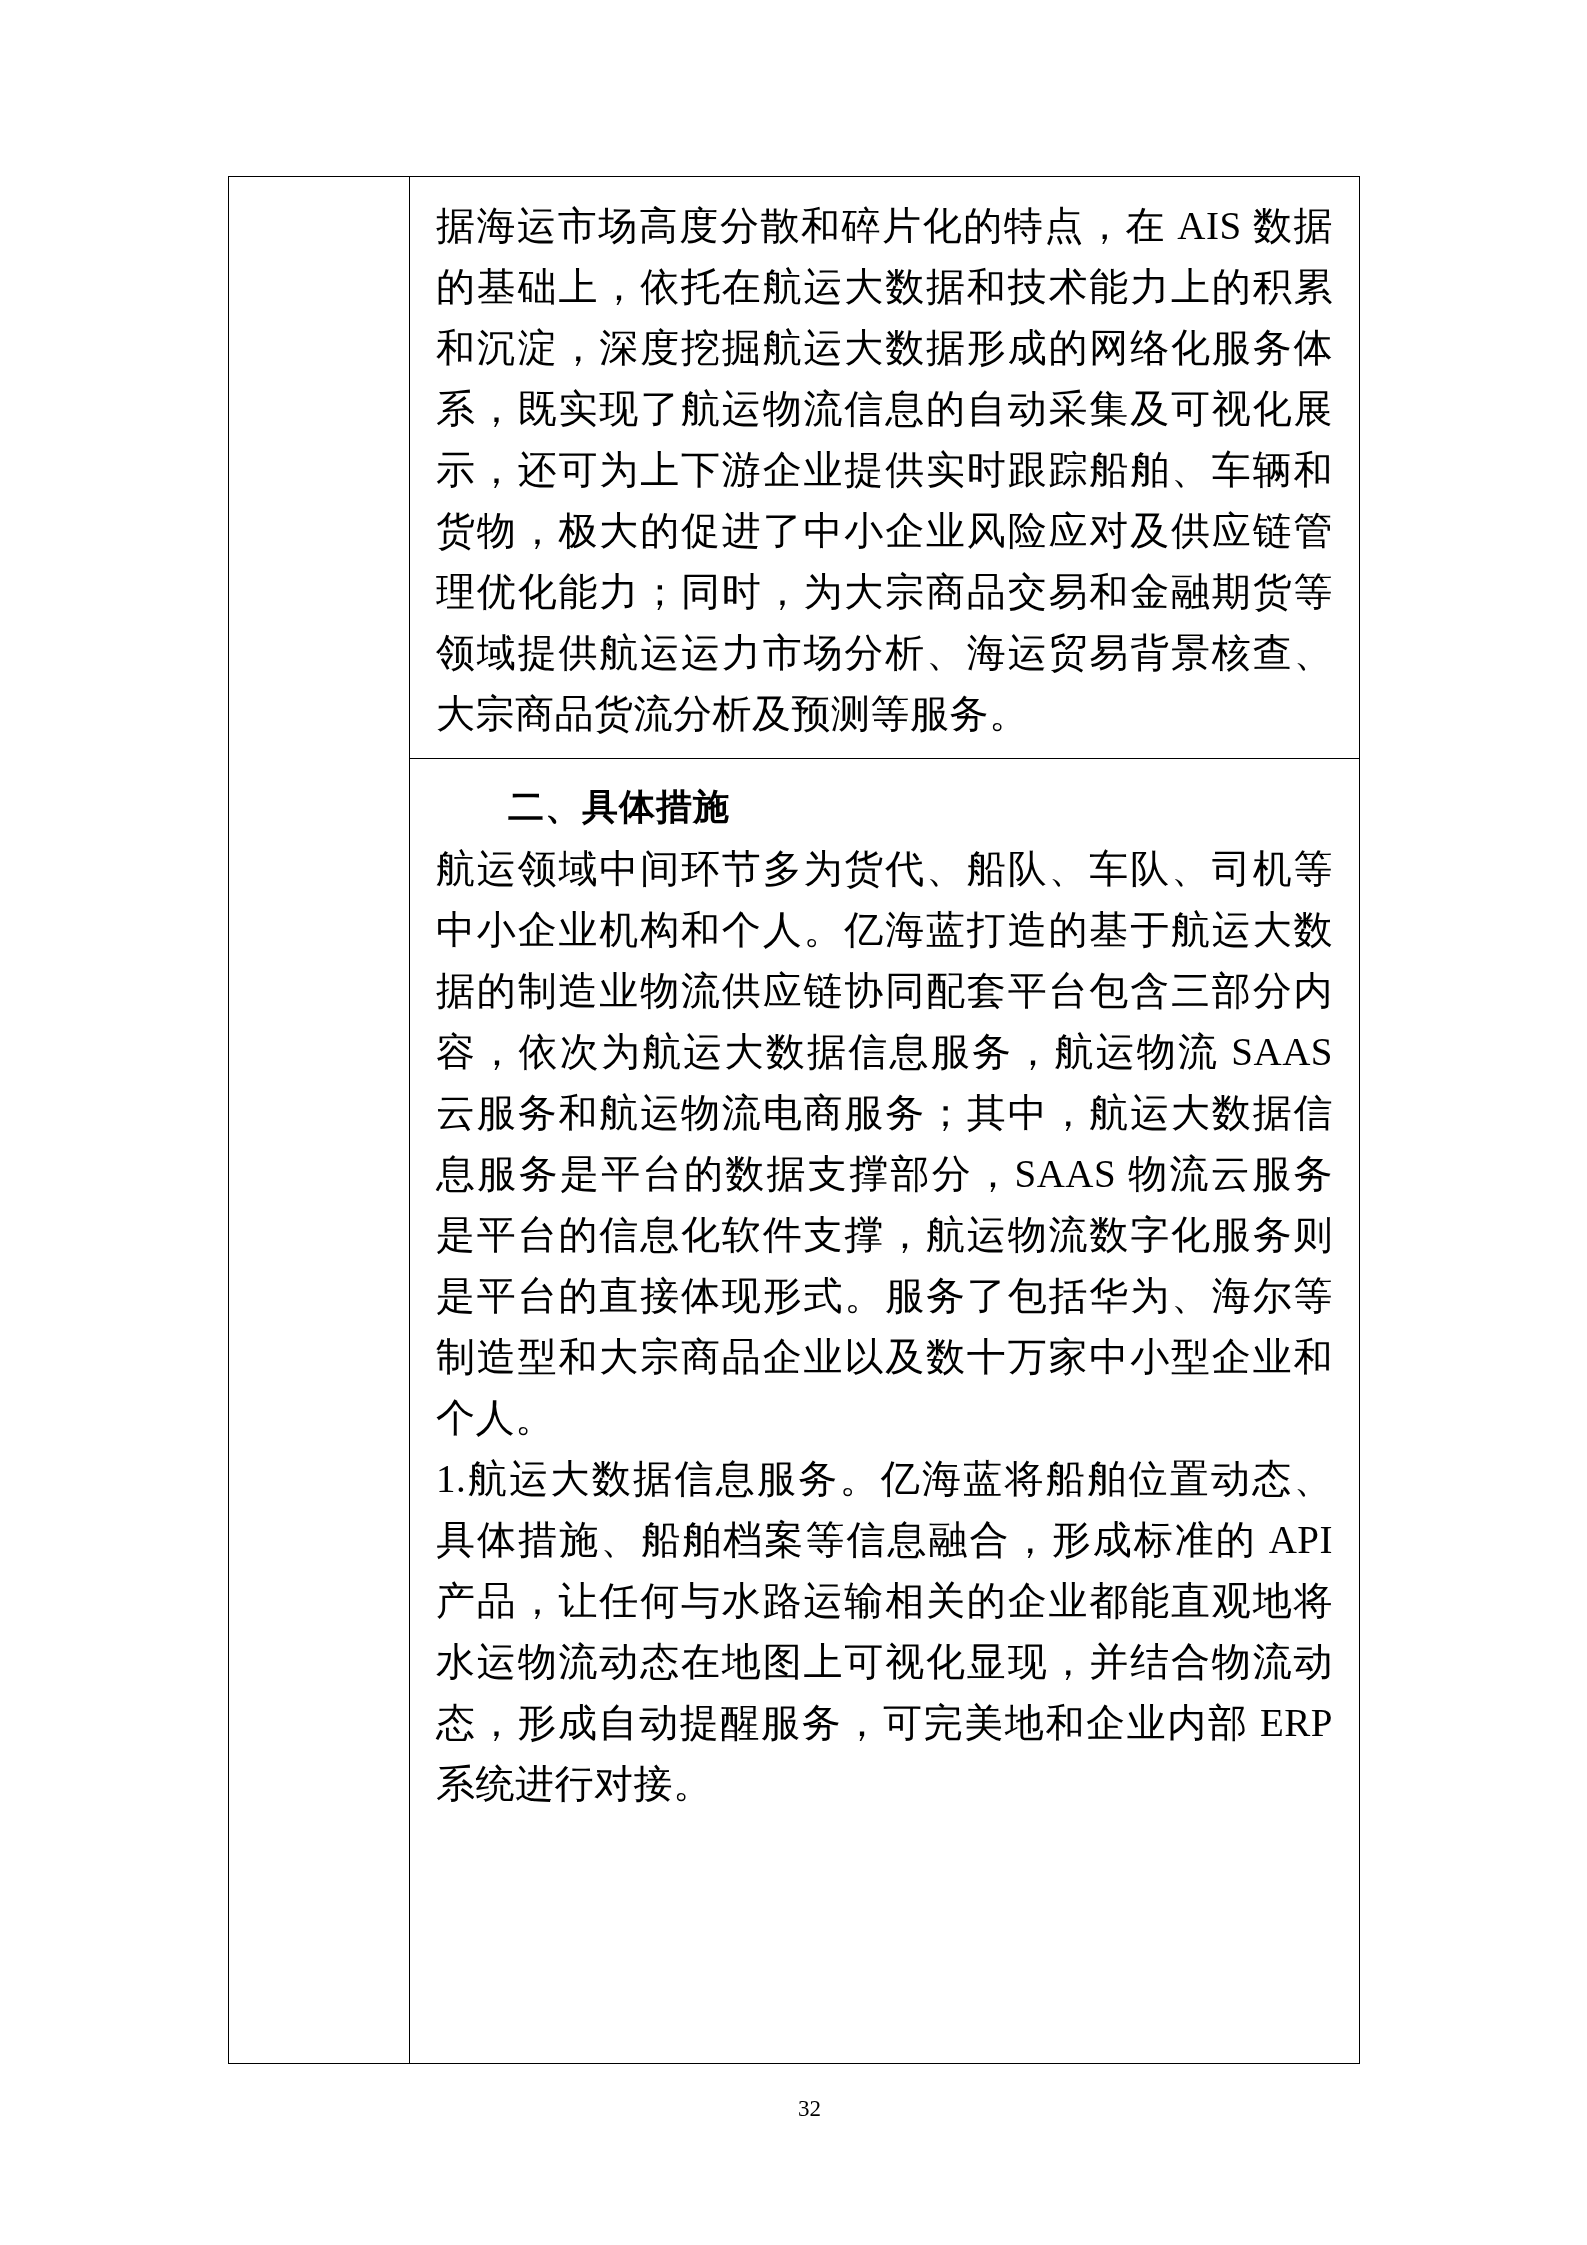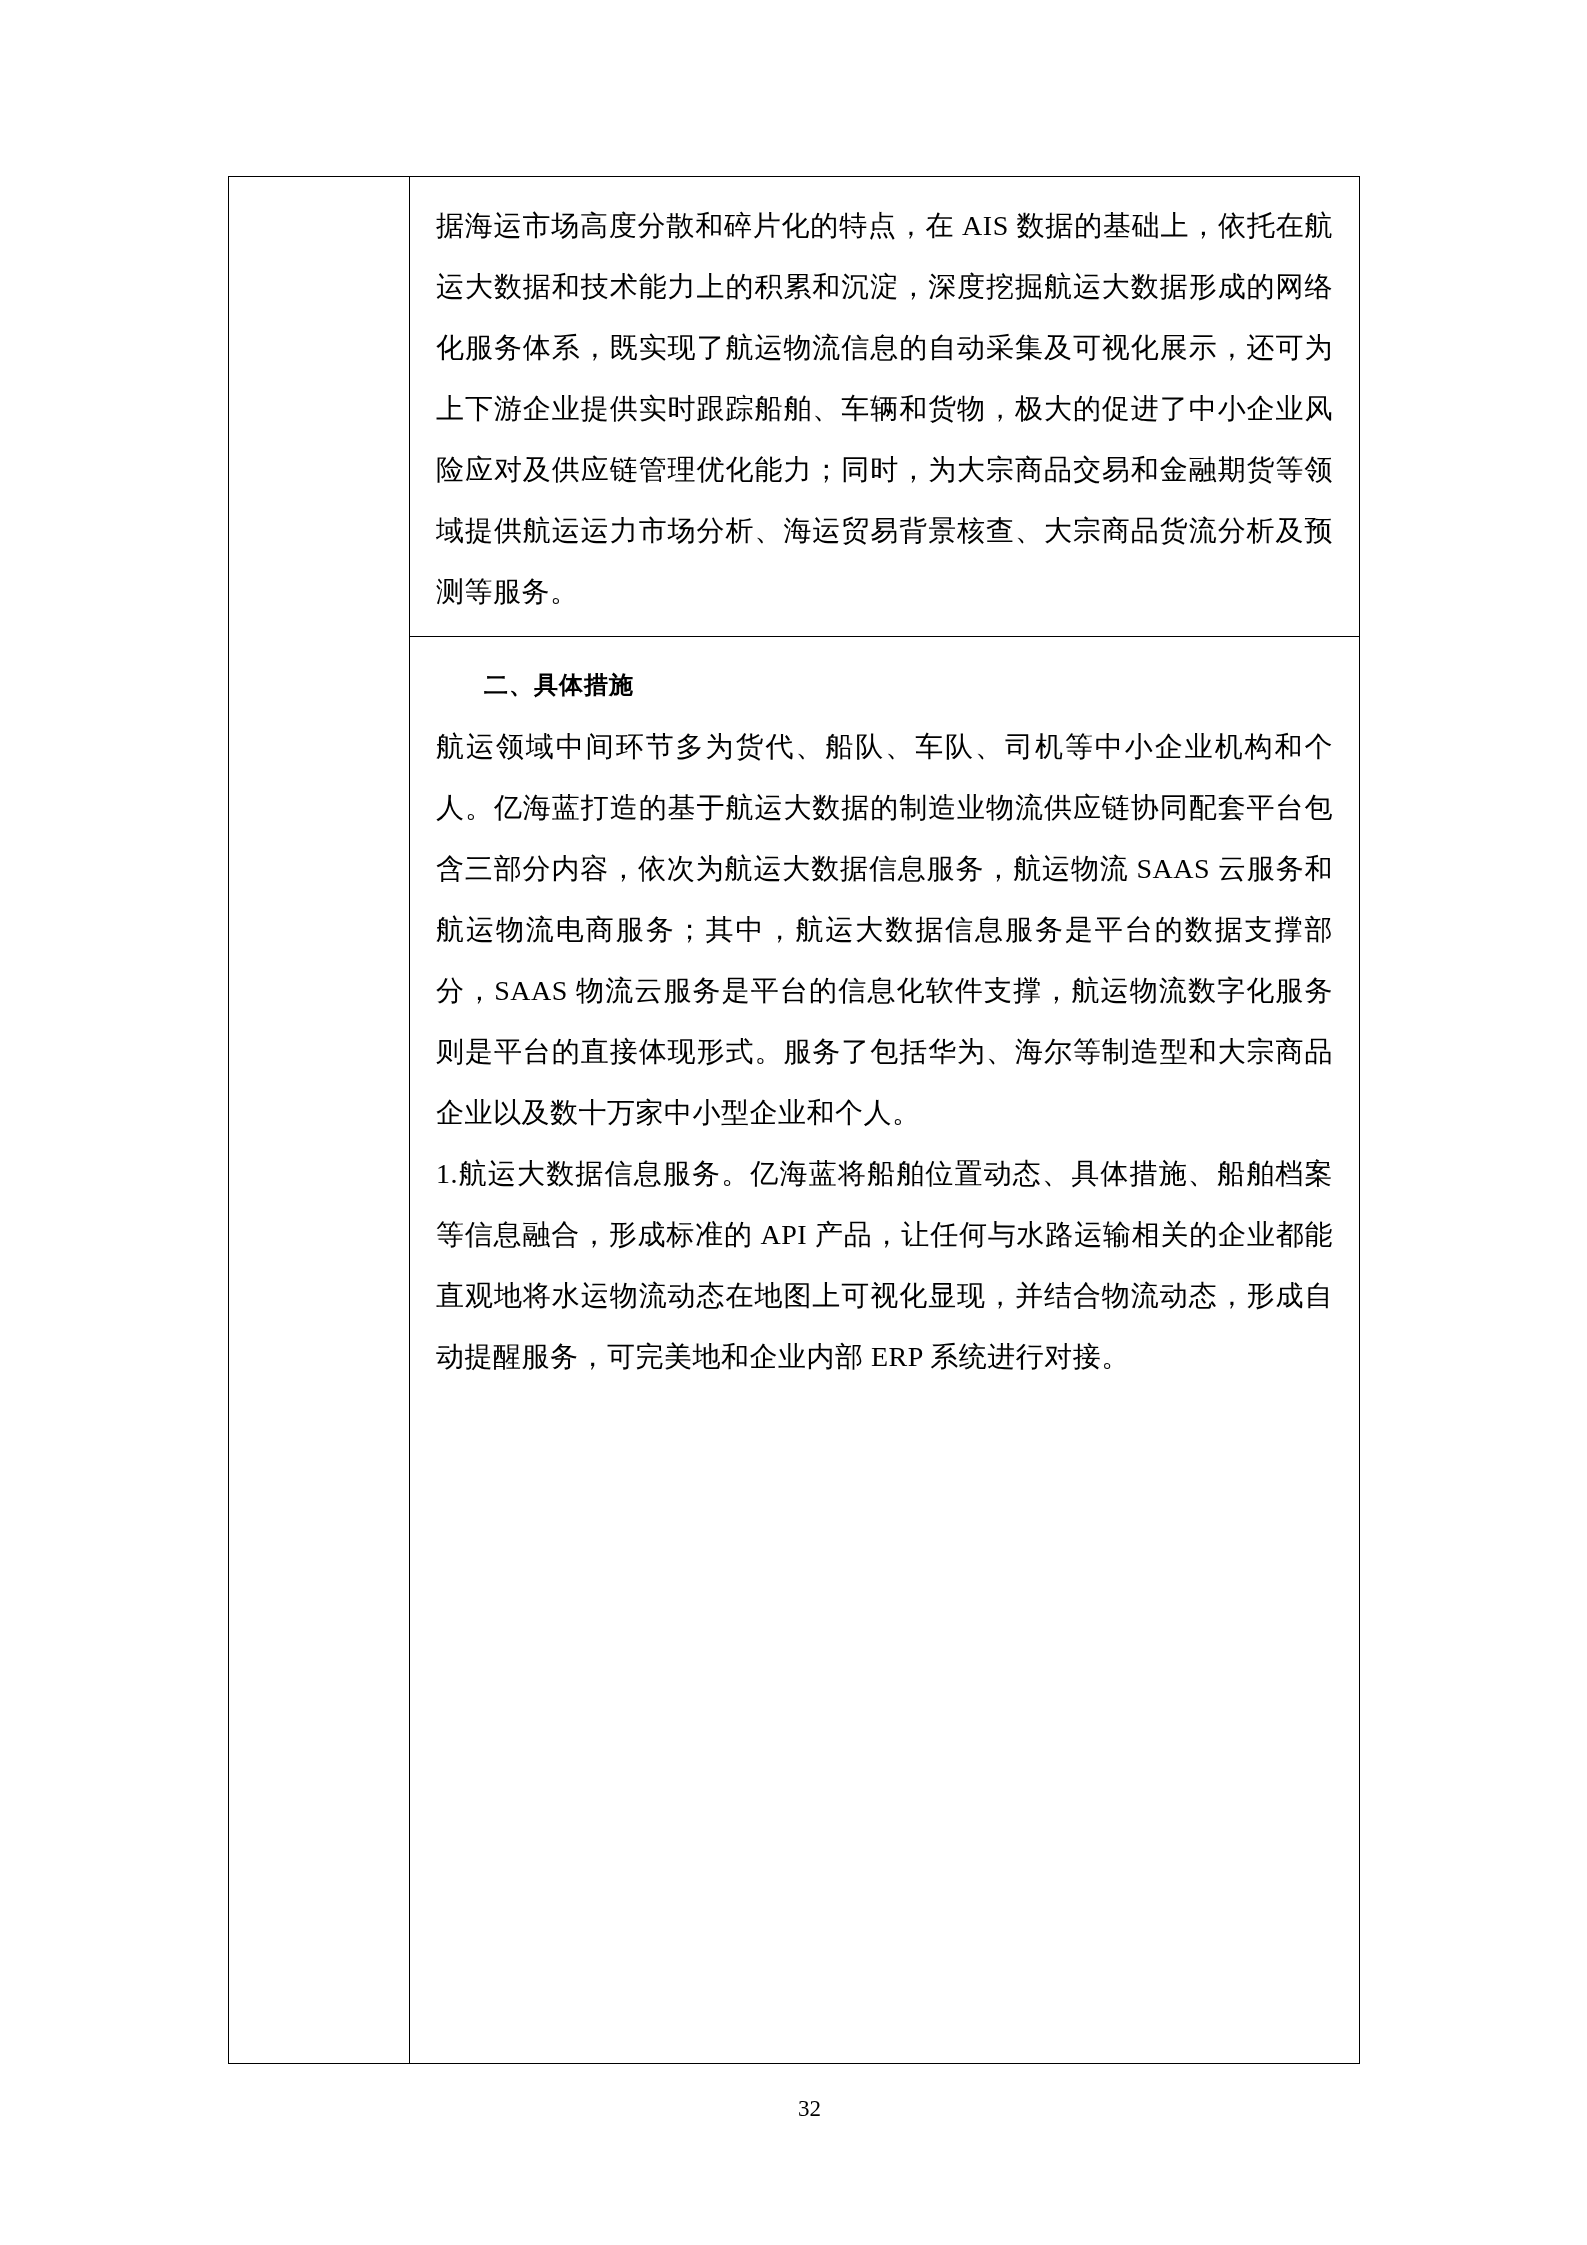--- a/index.html
+++ b/index.html
@@ -45,32 +45,32 @@
   }
   .cell {
     box-sizing: border-box;
     padding: 18px 26px 14px 26px;
   }
   .cell-top {
     border-bottom: 1.5px solid #000000;
   }
   p.para {
     margin: 0;
-    font-size: 28px;
+    font-size: 39px;
     line-height: 61px;
     text-align: justify;
     text-justify: inter-ideograph;
     letter-spacing: 0.5px;
   }
   p.para + p.para {
     margin-top: 0px;
   }
   .heading {
     margin: 0;
-    font-size: 24px;
+    font-size: 36px;
     line-height: 61px;
     font-weight: bold;
     text-indent: 2em;
     letter-spacing: 1px;
   }
   .bold-lead {
     font-weight: normal;
   }
   .page-number {
     position: absolute;

